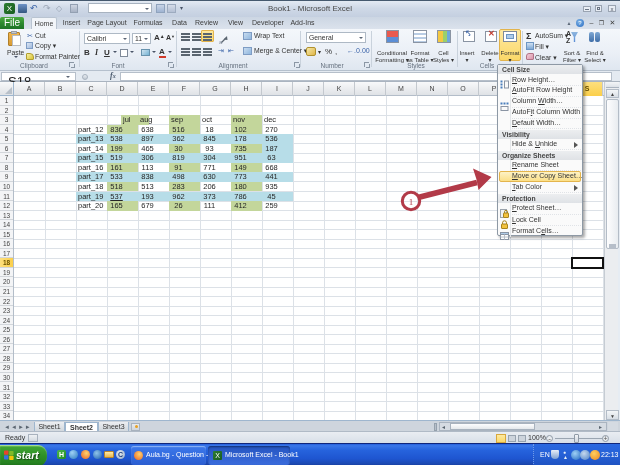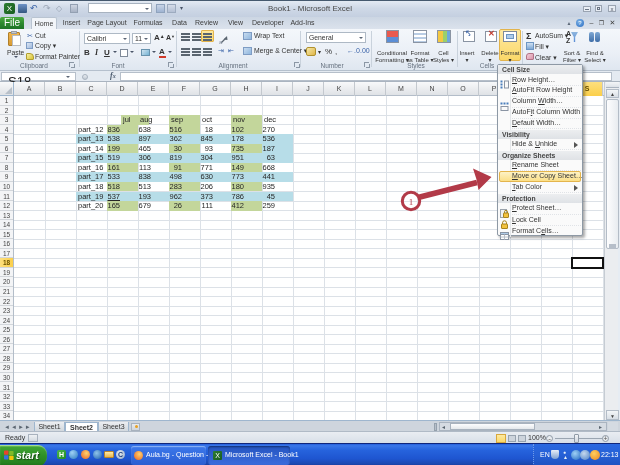--- a/index.html
+++ b/index.html
@@ -41,21 +41,21 @@
 #fxfield{left:120px;top:1px;width:492px;height:9px;background:#fff;border:1px solid #b6bfca;}
 
 #colhead{left:0;top:82px;width:604px;height:14px;
   background:linear-gradient(180deg,#f8f9fa 0%,#e9ebee 60%,#dfe2e6 100%);
   border-bottom:1px solid #b3bdc9;}
 .chl{position:absolute;top:0;height:14px;line-height:14px;font-size:7px;color:#444;text-align:center;border-right:1px solid #c3c8ce;}
 #rowhead{left:0;top:96px;width:14px;height:324px;background:#f3f4f6;border-right:1px solid #b3bdc9;}
 .rhn{position:absolute;left:0;width:13px;font-size:6.5px;color:#444;text-align:center;border-bottom:1px solid #d2d6db;}
 #grid{left:14px;top:96px;width:590px;height:324px;background:#fff;}
 .cell{position:absolute;font-size:7.5px;color:#262626;line-height:9px;white-space:nowrap;overflow:hidden;}
-.num{text-align:right;padding-right:18px;}
+.num{text-align:center;padding-right:12px;}
 .lab{padding-left:2px;}
 .gfill{background:#c3d69b;}
 .bfill{background:#b7dde8;}
 
 #vsb{left:604px;top:82px;width:14px;height:338px;background:#ebedf0;border-left:1px solid #c6ccd3;}
 .sht{top:1px;height:10px;line-height:10px;font-size:7px;color:#333;text-align:center;
   background:linear-gradient(180deg,#eceef1,#d2d8de);border:1px solid #9eb6ce;border-top:none;}
 
 #menu{left:497px;top:64px;width:86px;height:172px;background:#fafafa;
   border:1px solid #8e99a5;box-shadow:2px 2px 3px rgba(0,0,0,.35);border-radius:2px;}

